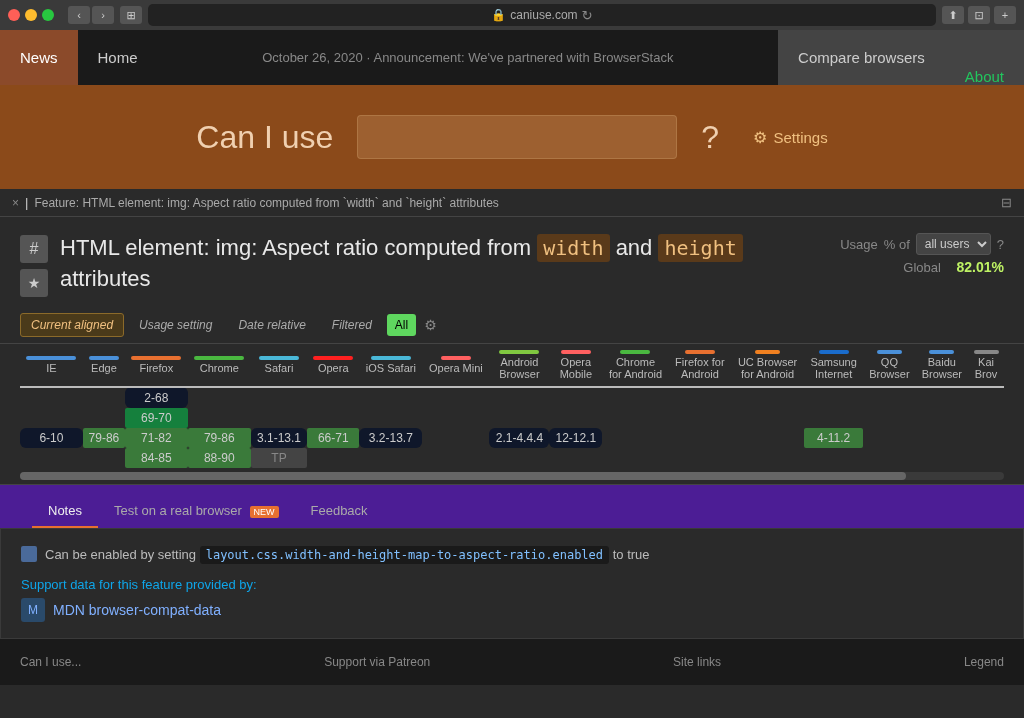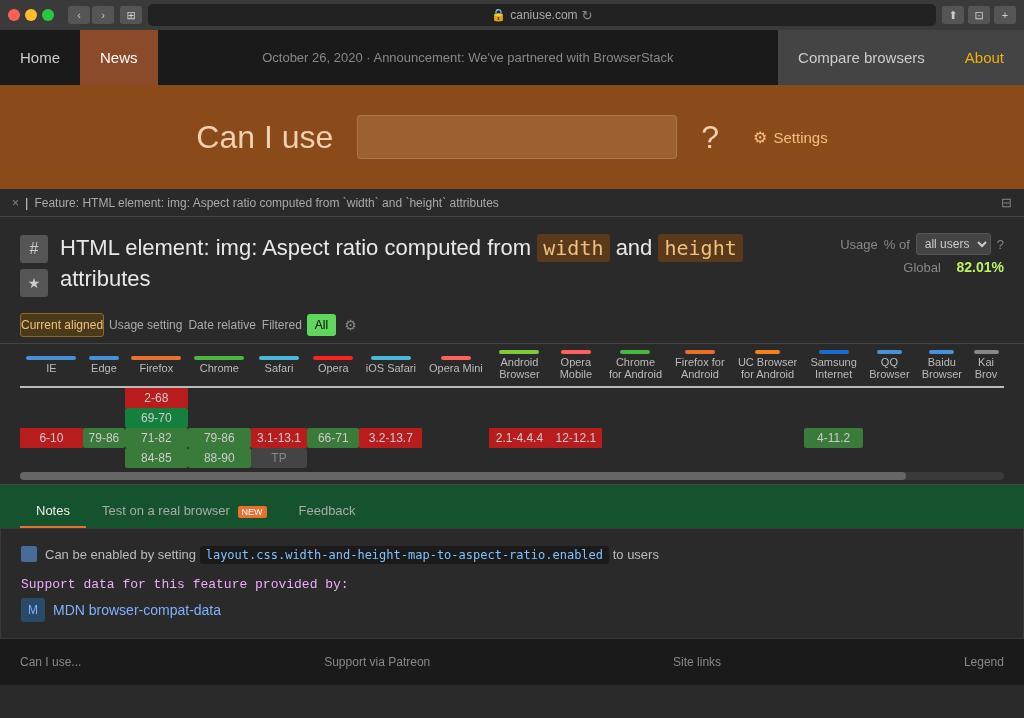--- a/index.html
+++ b/index.html
@@ -20,21 +20,21 @@
     .refresh-btn { background: none; border: none; color: #888; cursor: pointer; margin-left: 4px; }
     .toolbar-right { display: flex; gap: 4px; }
 
     
     .navbar { background: #1a1a1a; display: flex; align-items: stretch; height: 55px; }
     .nav-item { padding: 0 20px; display: flex; align-items: center; color: #ccc; text-decoration: none; font-size: 15px; cursor: pointer; }
     .nav-item.active { background: #8b4a2a; color: white; }
     .nav-spacer { flex: 1; display: flex; align-items: center; justify-content: center; color: #888; font-size: 13px; }
     .nav-right { display: flex; }
     .btn-compare { background: #444; color: #ccc; padding: 0 20px; display: flex; align-items: center; cursor: pointer; border: none; font-size: 15px; }
-    .btn-about { background: #444; color: #eab308; padding: 0 20px; display: flex; align-items: center; cursor: pointer; border: none; font-size: 15px; }
+    .btn-about { background: #444; color: #22c55e; padding: 0 20px; display: flex; align-items: flex-end; cursor: pointer; border: none; font-size: 15px; }
 
     
     .hero { background: #8b4a1a; padding: 30px 20px; display: flex; align-items: center; justify-content: center; gap: 24px; }
     .hero-text { color: #f0d0b0; font-size: 32px; font-weight: 300; }
     .hero-input { background: rgba(200,150,100,0.3); border: 1px solid rgba(200,150,100,0.4); border-radius: 4px; width: 320px; height: 44px; color: #eee; font-size: 16px; padding: 0 12px; outline: none; }
     .hero-question { color: #f0d0b0; font-size: 32px; }
     .hero-settings { display: flex; align-items: center; gap: 6px; color: #f0c080; cursor: pointer; font-size: 15px; margin-left: 10px; }
     .gear-icon { font-size: 16px; }
 
     
@@ -54,21 +54,21 @@
     .usage-area { text-align: right; min-width: 180px; }
     .usage-line { display: flex; align-items: center; gap: 6px; justify-content: flex-end; margin-bottom: 4px; }
     .usage-label { color: #888; }
     .usage-select { background: #444; color: #ccc; border: 1px solid #555; border-radius: 3px; padding: 2px 4px; font-size: 12px; cursor: pointer; }
     .usage-help { color: #888; cursor: pointer; }
     .global-label { color: #888; }
     .global-value { color: #bef264; font-size: 14px; font-weight: bold; }
 
     
     .tabs-row { background: #2a2a2a; padding: 6px 20px; display: flex; align-items: center; gap: 4px; border-bottom: 1px solid #444; }
-    .tab-btn { padding: 4px 0; border-radius: 3px; cursor: pointer; font-size: 12px; border: 1px solid transparent; color: #aaa; background: none; }
+    .tab-btn { padding: 4px 10px; border-radius: 3px; cursor: pointer; font-size: 12px; border: 1px solid transparent; color: #aaa; background: none; font-style: italic; }
     .tab-btn.active { background: #4a3a1a; border-color: #8b6a2a; color: #f0c080; }
     .filter-all { background: #444; color: #ccc; padding: 4px 8px; border-radius: 3px; cursor: pointer; font-size: 12px; border: none; }
     .filter-all.active { background: #5fd75f; color: #000; }
     .settings-cog { color: #888; cursor: pointer; font-size: 14px; margin-left: 4px; }
 
     
     .browser-table-wrap { background: #2a2a2a; overflow-x: auto; padding: 0 20px; }
     .browser-table { width: 100%; border-collapse: collapse; min-width: 900px; }
     .browser-header th { padding: 6px 4px; text-align: center; font-size: 11px; color: #bbb; font-weight: normal; border-bottom: 2px solid; white-space: nowrap; }
     .th-ie { border-color: #4a90d9; }
@@ -85,21 +85,21 @@
     .th-ff-android { border-color: #e87030; }
     .th-uc { border-color: #f08020; }
     .th-samsung { border-color: #1a6ccc; }
     .th-qq { border-color: #4a90d9; }
     .th-baidu { border-color: #4a90d9; }
     .th-kai { border-color: #888; }
 
     .browser-table td { text-align: center; padding: 3px 4px; font-size: 12px; }
     .cell-supported { background: #3a7a3a; color: #ccc; border-radius: 2px; }
     .cell-partial { background: #15803d; color: #ccc; border-radius: 2px; }
-    .cell-unsupported { background: #b91c1c; color: #ccc; border-radius: 1px; }
+    .cell-unsupported { background: #0f172a; color: #ccc; border-radius: 6px; }
     .cell-empty { background: transparent; color: #555; }
     .cell-unknown { background: #444; color: #888; border-radius: 2px; }
     .version-bar { height: 4px; margin: 0 auto 2px; border-radius: 2px; }
     .bar-ie { background: #4a90d9; width: 50px; }
     .bar-edge { background: #4a90d9; width: 30px; }
     .bar-firefox { background: #e87030; width: 50px; }
     .bar-chrome { background: #4ab840; width: 50px; }
     .bar-safari { background: #4ab8d8; width: 40px; }
     .bar-opera { background: #ff2020; width: 40px; }
     .bar-ios { background: #4ab8d8; width: 40px; }
@@ -112,34 +112,34 @@
     .bar-qq { background: #4a90d9; width: 25px; }
     .bar-baidu { background: #4a90d9; width: 25px; }
     .bar-kai { background: #888; width: 25px; }
 
     
     .scrollbar-row { background: #2a2a2a; padding: 4px 20px; }
     .scrollbar-track { background: #3a3a3a; height: 8px; border-radius: 4px; }
     .scrollbar-thumb { background: #666; height: 8px; border-radius: 4px; width: 90%; }
 
     
-    .bottom-tabs { background: #14532d; display: flex; gap: 0; padding: 10px 20px 0; border-top: 1px solid #444; }
+    .bottom-tabs { background: #4c1d95; display: flex; gap: 0; padding: 10px 32px 0; border-top: 1px solid #444; }
     .btab { padding: 8px 16px; cursor: pointer; font-size: 13px; color: #aaa; border-bottom: 2px solid transparent; }
     .btab.active { color: #eee; border-bottom: 2px solid #e87030; }
     .new-badge { background: #e87030; color: white; font-size: 9px; padding: 1px 4px; border-radius: 2px; margin-left: 4px; vertical-align: middle; }
 
     
     .content-area { background: #2a2a2a; padding: 16px 20px; border: 1px solid #3a3a3a; margin: 0; }
     .note-item { display: flex; align-items: flex-start; gap: 8px; margin-bottom: 12px; }
     .note-icon { width: 16px; height: 16px; background: #4a6a9a; border-radius: 2px; flex-shrink: 0; margin-top: 1px; }
     .note-text { color: #bbb; font-size: 13px; line-height: 1.5; }
     .code-inline { background: #1a1a1a; color: #80c0ff; padding: 2px 6px; border-radius: 3px; font-family: monospace; font-size: 12px; }
     .mdn-link { display: flex; align-items: center; gap: 8px; color: #80b0ff; text-decoration: none; font-size: 14px; cursor: pointer; }
     .mdn-icon { width: 24px; height: 24px; background: #2a4a6a; border-radius: 3px; display: flex; align-items: center; justify-content: center; color: #80b0ff; font-size: 12px; }
-    .support-label { color: #f0abfc; margin-bottom: 6px; font-size: 13px; font-family: Liberation Mono, monospace; }
+    .support-label { color: #0ea5e9; margin-bottom: 6px; font-size: 13px; }
 
     
     .footer { background: #1a1a1a; padding: 16px 20px; display: flex; justify-content: space-between; }
     .footer-col { color: #888; font-size: 12px; }
   </style>
 </head>
 <body>
 
 <div class="titlebar">
   <div class="traffic-lights">
@@ -158,25 +158,25 @@
     <button class="refresh-btn">↻</button>
   </div>
   <div class="toolbar-right">
     <button class="window-btn">⬆</button>
     <button class="window-btn">⊡</button>
     <button class="window-btn">+</button>
   </div>
 </div>
 
 <div class="navbar">
+  <div class="nav-item active">
+    <span>News</span>
+  </div>
   <div class="nav-item">
     <span>Home</span>
-  </div>
-  <div class="nav-item active">
-    <span>News</span>
   </div>
   <div class="nav-spacer">October 26, 2020 · Announcement: We've partnered with BrowserStack</div>
   <div class="nav-right">
     <button class="btn-compare">
       <span>Compare browsers</span>
     </button>
     <button class="btn-about">
       <span>About</span>
     </button>
   </div>
@@ -433,21 +433,21 @@
     <span>Feedback</span>
   </div>
 </div>
 
 <div class="content-area">
   <div class="note-item">
     <div class="note-icon"></div>
     <div class="note-text">
       <span>Can be enabled by setting</span>
       <span class="code-inline">layout.css.width-and-height-map-to-aspect-ratio.enabled</span>
-      <span>to users</span>
+      <span>to true</span>
     </div>
   </div>
   <div class="support-label">Support data for this feature provided by:</div>
   <a class="mdn-link">
     <div class="mdn-icon">M</div>
     <span>MDN browser-compat-data</span>
   </a>
 </div>
 
 <div class="footer">

